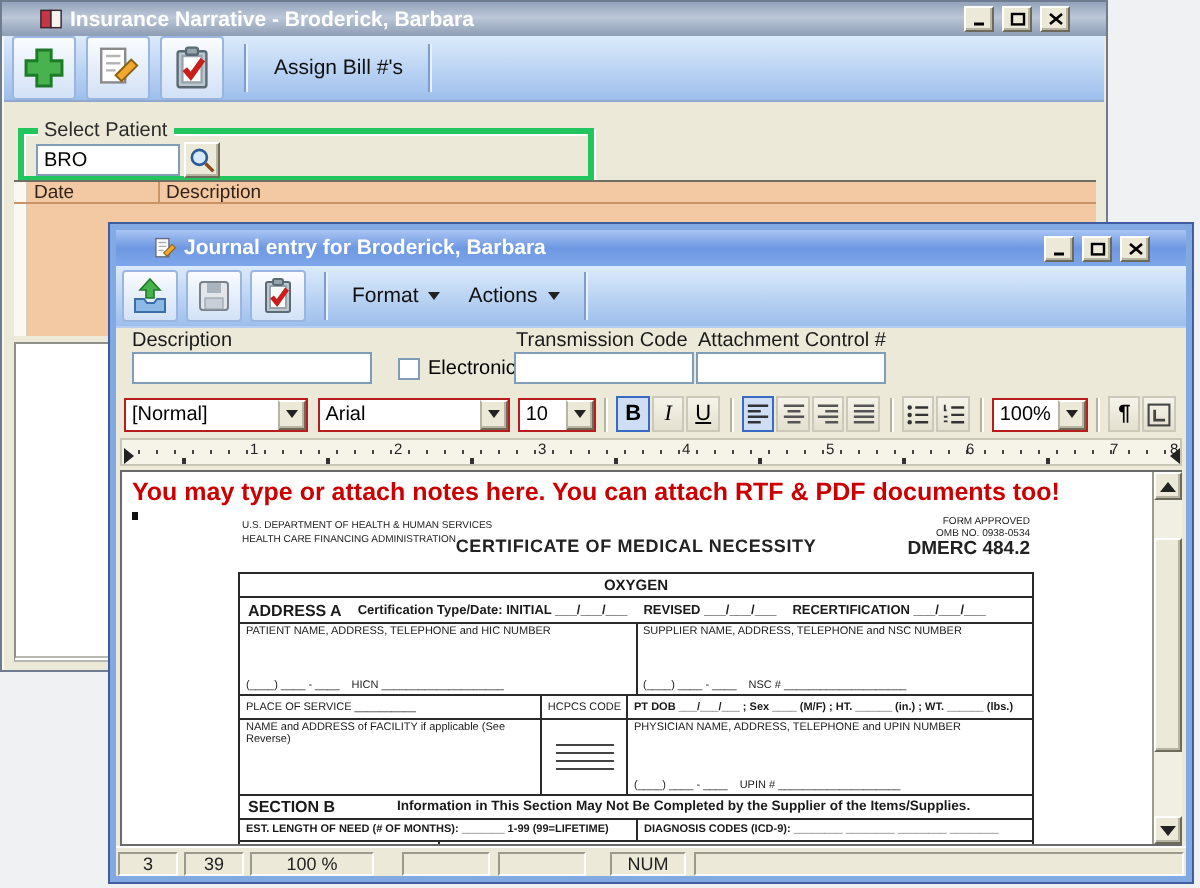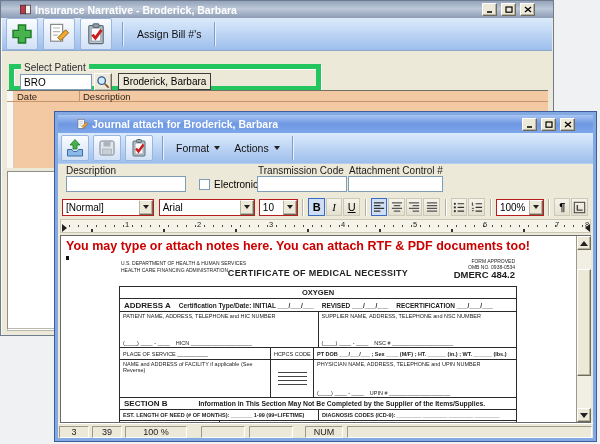--- a/index.html
+++ b/index.html
@@ -23,21 +23,21 @@
   .tb-sep { width:2px; height:24px; border-left:1px solid #7e9ccc; border-right:1px solid #e8f1fb; margin:0 5px; }
   .tb-btn { border:1px solid #9ab6e0; border-radius:2px; background:linear-gradient(180deg,#fafcff,#d2e1f6); display:flex; align-items:center; justify-content:center; }
 
   
   .win-back { position:absolute; left:0; top:0; width:554px; height:336px; background:#ece9d8; border:1px solid #6f7c90; box-shadow:inset 1px 1px 0 rgba(255,255,255,.7); z-index:1; }
   .win-back .titlebar { background:linear-gradient(180deg,#93a3ba,#bcc7d8 45%,#8d9db4); }
   .back-toolbar { position:absolute; left:1px; right:1px; top:17px; height:33px; background:linear-gradient(180deg,#dcebfb,#9dbeec); display:flex; align-items:center; padding:0 4px; border-bottom:1px solid #8fa8cc; }
   .back-toolbar .tb-btn { width:32px; height:32px; margin-right:5px; }
   .assign-label { font-size:10.5px; color:#111; padding:0 8px; }
 
-  .groupbox { position:absolute; left:8px; top:63px; width:312px; height:27px; border:5px solid #22c55e; box-shadow:inset 1px 1px 0 #fff,1px 1px 0 #fff; }
+  .groupbox { position:absolute; left:8px; top:63px; width:288px; height:27px; border:3px solid #22c55e; box-shadow:inset 1px 1px 0 #fff,1px 1px 0 #fff; }
   .groupbox .gb-label { position:absolute; top:-7px; left:7px; background:#ece9d8; padding:0 3px; font-size:10px; color:#2a2a2a; }
   .patient-input { position:absolute; left:6px; top:5px; width:72px; height:16px; }
   .search-btn { position:absolute; left:80px; top:4px; width:18px; height:18px; display:flex; align-items:center; justify-content:center; }
   .patient-name-box { position:absolute; left:104px; top:4px; height:17px; border:1px solid #3c3c3c; background:#ece9d8; font-size:10px; display:flex; align-items:center; padding:0 4px; white-space:nowrap; }
 
   .grid-area { position:absolute; left:6px; top:89px; width:541px; }
   .grid-header { display:flex; height:12px; border-top:1px solid #6f6f66; border-bottom:1px solid #c89468; background:#f3c9a4; font-size:9.5px; color:#33221a; }
   .grid-header .rowsel { width:7px; background:#faf8f2; border-right:1px solid #d8cfc0; }
   .grid-header .col-date { width:66px; padding-left:3px; border-right:1px solid #c89468; }
   .grid-header .col-desc { flex:1; padding-left:3px; }
@@ -180,21 +180,20 @@
 
     <div class="groupbox">
       <span class="gb-label">Select Patient</span>
       <input class="input patient-input" value="BRO" style="">
       <span class="btn3d search-btn">
           <svg width="14" height="14" viewBox="0 0 16 16">
             <circle cx="6.5" cy="6.5" r="4.3" fill="#d6e9f8" stroke="#2a5a9a" stroke-width="1.5"></circle>
             <path d="M10 10 L14.5 14.5" stroke="#8a4a20" stroke-width="2"></path>
           </svg>
         </span>
-      <span class="patient-name-box">Broderick, Barbara</span>
     </div>
 
     <div class="grid-area">
       <div class="grid-header">
         <span class="rowsel"></span>
         <span class="col-date">Date</span>
         <span class="col-desc">Description</span>
       </div>
       <div class="grid-body">
         <span class="rowsel"></span>
@@ -204,21 +203,21 @@
     <div class="notes-panel"></div>
   </div>
 
   <div class="win-front">
     <div class="titlebar">
       <svg width="13" height="13" viewBox="0 0 20 20">
           <rect x="3" y="2" width="10" height="14" fill="#fff" stroke="#667"></rect>
           <path d="M5 5h6M5 8h6M5 11h4" stroke="#aab" stroke-width="1"></path>
           <path d="M9 13 L15.5 6.5 L18 9 L11.5 15.5 Z" fill="#f0a830" stroke="#8a6010" stroke-width="0.8"></path>
         </svg>
-      <span>Journal attach for Broderick, Barbara</span>
+      <span>Journal entry for Broderick, Barbara</span>
       <span class="spacer"></span>
       <span class="winbtn btn3d">
           <svg width="8" height="7" viewBox="0 0 8 7">
             <path d="M1 6 h5" stroke="#000" stroke-width="1.5"></path>
           </svg>
         </span>
       <span class="winbtn btn3d">
           <svg width="8" height="7" viewBox="0 0 8 7">
             <rect x="1" y="1" width="6" height="5.2" fill="none" stroke="#000" stroke-width="1.2"></rect>
           </svg>

